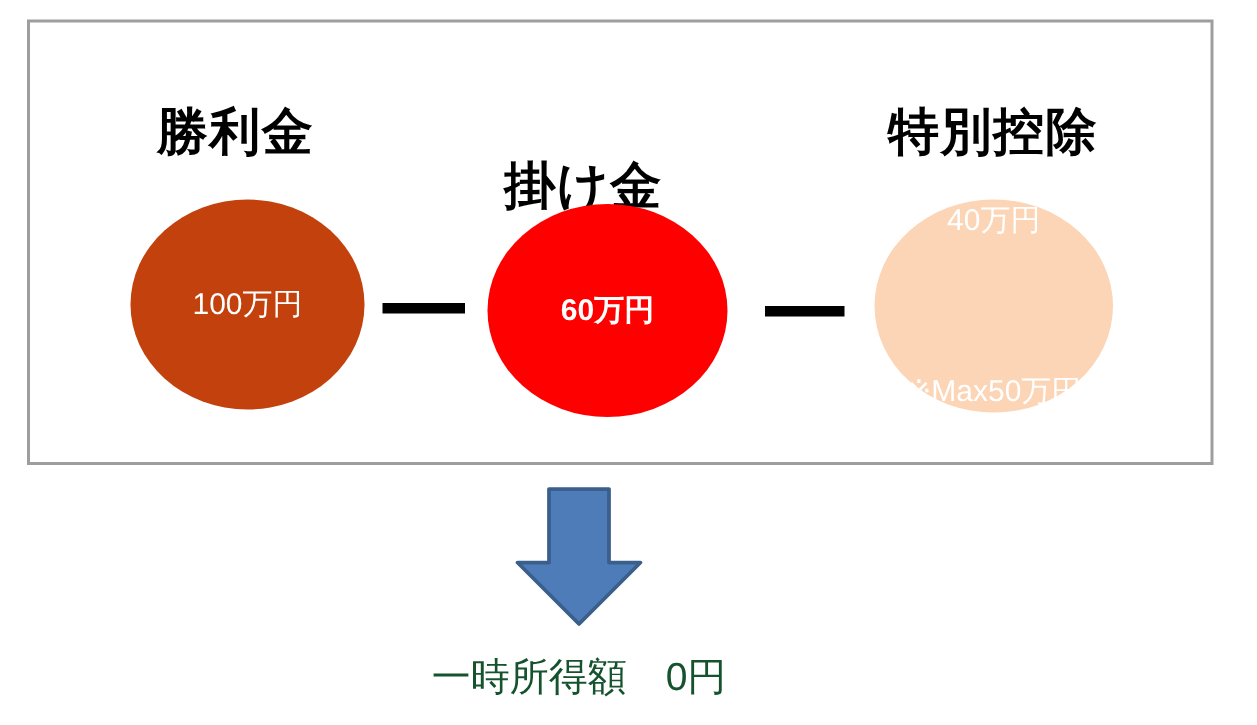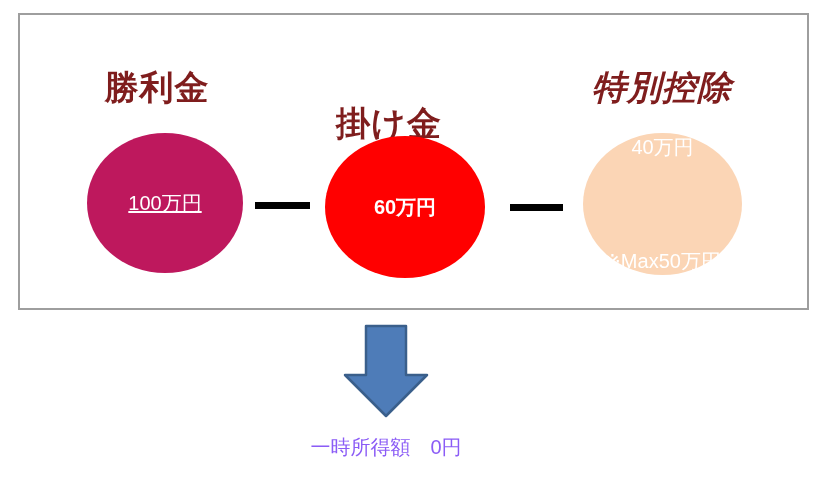--- a/index.html
+++ b/index.html
@@ -25,27 +25,27 @@
     background: #ffffff;
     box-sizing: border-box;
   }
   .col-title {
     position: absolute;
     top: 50px;
     width: 220px;
     text-align: center;
     font-size: 34px;
     font-weight: bold;
-    color: #7f1d1d;
+    color: #000000;
     letter-spacing: 1px;
     white-space: nowrap;
   }
   .title-1 { left: 27px; }
   .title-2 { left: 259px; margin-top: 36px; }
-  .title-3 { left: 532px; font-style: italic; }
+  .title-3 { left: 532px; }
   .ellipse {
     position: absolute;
     display: flex;
     flex-direction: column;
     align-items: center;
     justify-content: center;
     border-radius: 50%;
     color: #ffffff;
     text-align: center;
     font-size: 20px;
@@ -67,37 +67,37 @@
     top: 322px;
     width: 92px;
     height: 98px;
   }
   .result-text {
     position: absolute;
     left: 186px;
     top: 434px;
     width: 400px;
     text-align: center;
-    font-size: 20px;
-    color: #8b5cf6;
+    font-size: 26px;
+    color: #14532d;
     white-space: pre;
   }
 </style>
 </head>
 <body>
 
 <div class="canvas">
 
   <div class="formula-box">
 
     <div class="col-title title-1">勝利金</div>
     <div class="col-title title-2">掛け金</div>
     <div class="col-title title-3">特別控除</div>
 
-    <div class="ellipse ellipse-1" style="background-color: #be185d; text-decoration: underline;">
+    <div class="ellipse ellipse-1" style="background-color: #c2410c;">
       <span>100万円</span>
     </div>
 
     <div class="minus minus-1"></div>
 
     <div class="ellipse ellipse-2" style="background-color: rgb(255, 0, 0); font-weight: bold;">
       <span>60万円</span>
     </div>
 
     <div class="minus minus-2"></div>

